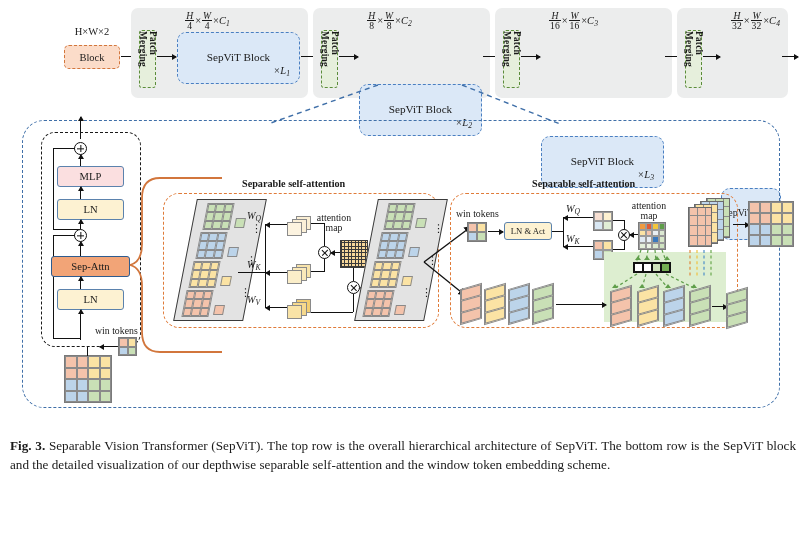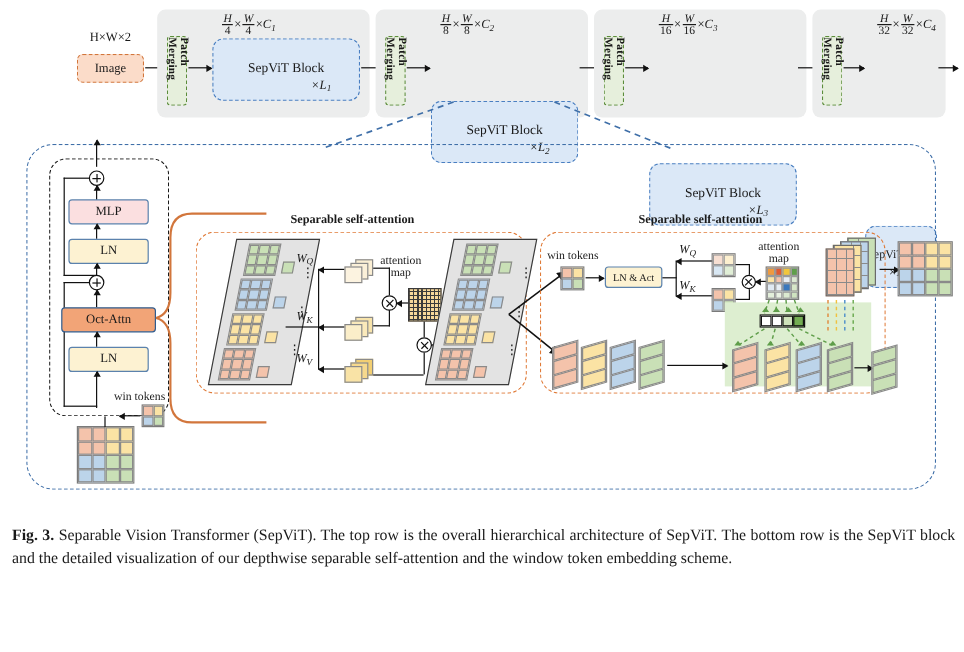--- a/index.html
+++ b/index.html
@@ -10,21 +10,21 @@
 
   
   .stage{background:#eceded;border-radius:7px;}
   .pm{background:#e6efdc;border:1.4px dashed #5b8c3a;border-radius:3px;
       display:flex;align-items:center;justify-content:center;}
   .pm span{writing-mode:vertical-rl;font-size:9.4px;font-weight:600;letter-spacing:.2px;
            font-family:"Liberation Serif",serif;}
   .blk{background:#dbe8f7;border:1.4px dashed #4a7fc1;border-radius:9px;position:relative;}
   .blk .t{position:absolute;left:0;right:0;top:50%;transform:translateY(-60%);
           text-align:center;font-size:11.2px;}
-  .blk .x{position:absolute;right:23px;bottom:5px;font-size:10.5px;}
+  .blk .x{position:absolute;right:9px;bottom:5px;font-size:10.5px;}
   .imgbox{background:#fbdcc9;border:1.4px dashed #d2763c;border-radius:5px;
           display:flex;align-items:center;justify-content:center;font-size:10.5px;}
   .dimlab{font-size:10.5px;white-space:nowrap;text-align:center;}
   .frac{display:inline-block;vertical-align:middle;text-align:center;line-height:1;
         margin:0 1px;position:relative;top:-.5px;}
   .frac i{display:block;font-style:italic;font-size:9.6px;padding:0 1px;}
   .frac b{display:block;font-weight:400;font-size:9.6px;border-top:1px solid #1a1a1a;padding:0 1px;}
   .it{font-style:italic;}
   .sub{font-size:7.6px;vertical-align:-2px;font-style:italic;}
 
@@ -83,21 +83,21 @@
 </style>
 </head>
 <body>
 
 <div class="fig">
 
   <div class="abs dimlab" style="left:56px;top:26px;width:72px;">
     <span>H×W×2</span>
   </div>
   <div class="abs imgbox" style="left:64px;top:45px;width:56px;height:24px;">
-    <span>Image</span>
+    <span>Block</span>
   </div>
   <div class="abs arr" style="left:121px;top:56px;width:20px;"></div>
 
   <div class="abs stage" style="left:131px;top:8px;width:177px;height:90px;"></div>
   <div class="abs pm" style="left:139px;top:30px;width:17px;height:58px;">
     <span>Patch Merging</span>
   </div>
   <div class="abs dimlab" style="left:152px;top:11px;width:110px;">
     <span class="frac"><i>H</i><b>4</b></span><span>×</span><span class="frac"><i>W</i><b>4</b></span><span>×</span><span class="it">C</span><span class="sub">1</span>
   </div>
@@ -180,21 +180,21 @@
   <div class="abs varr" style="left:80px;top:220px;height:12px;"></div>
 
   <div class="abs plus" style="left:74px;top:229px;width:13px;height:13px;"></div>
   <div class="abs varr" style="left:80px;top:242px;height:14px;"></div>
 
   <div class="abs vplain" style="left:53px;top:235px;height:104px;"></div>
   <div class="abs plain" style="left:53px;top:235px;width:22px;"></div>
   <div class="abs plain" style="left:53px;top:338px;width:28px;"></div>
 
   <div class="abs sb sepattn" style="left:51px;top:256px;width:79px;height:21px;">
-      <span>Oct-Attn</span>
+      <span>Sep-Attn</span>
     </div>
   <div class="abs varr" style="left:80px;top:277px;height:12px;"></div>
 
   <div class="abs sb ln" style="left:57px;top:289px;width:67px;height:21px;">
       <span>LN</span>
     </div>
   <div class="abs varr" style="left:80px;top:310px;height:30px;"></div>
 
   <div class="abs lbl" style="left:95px;top:325px;">
     <span>win  tokens</span>

